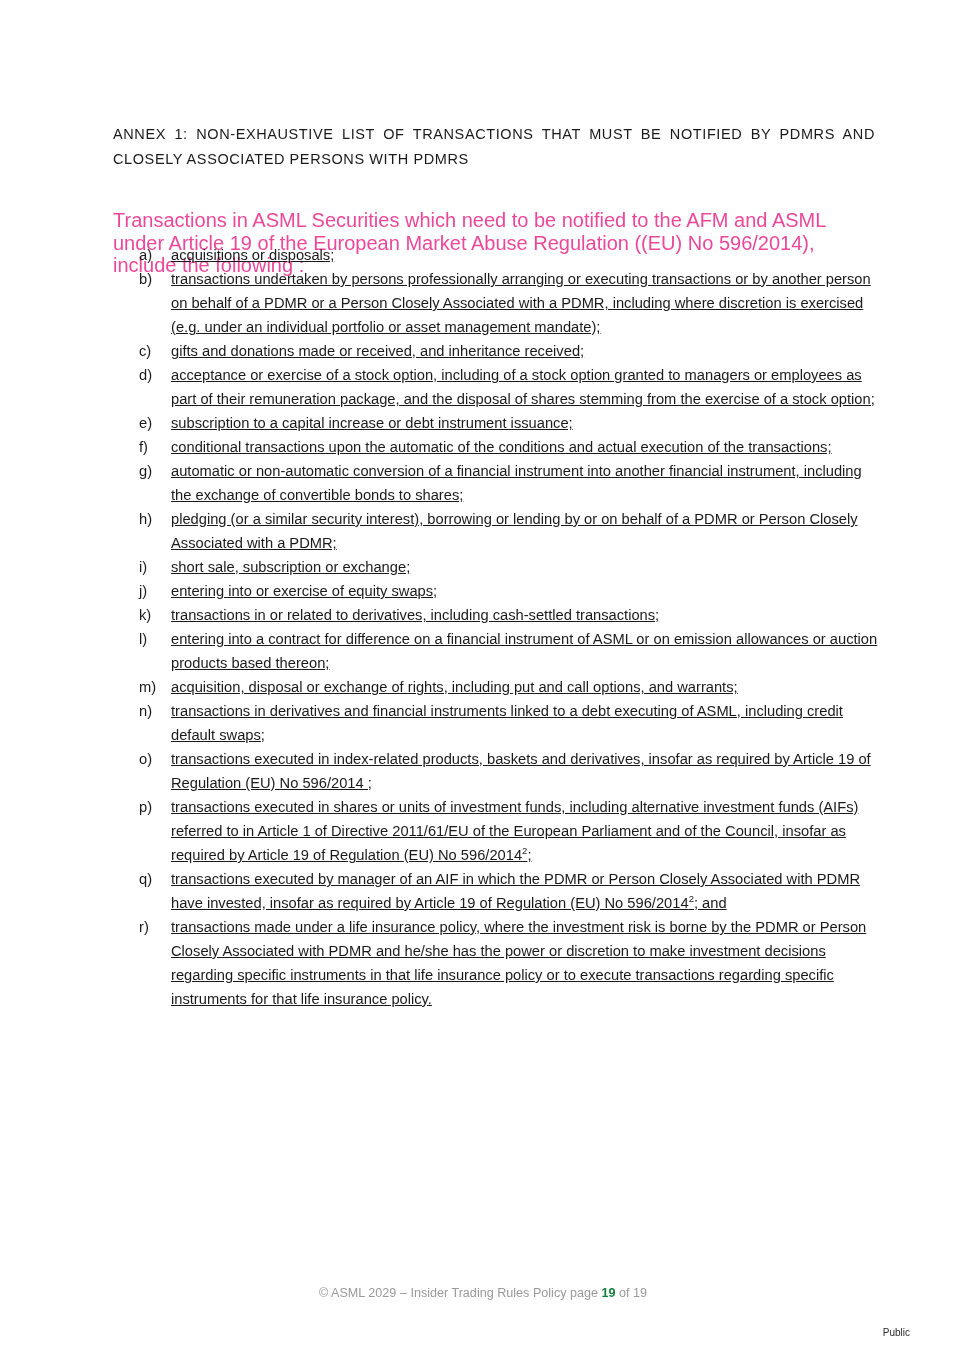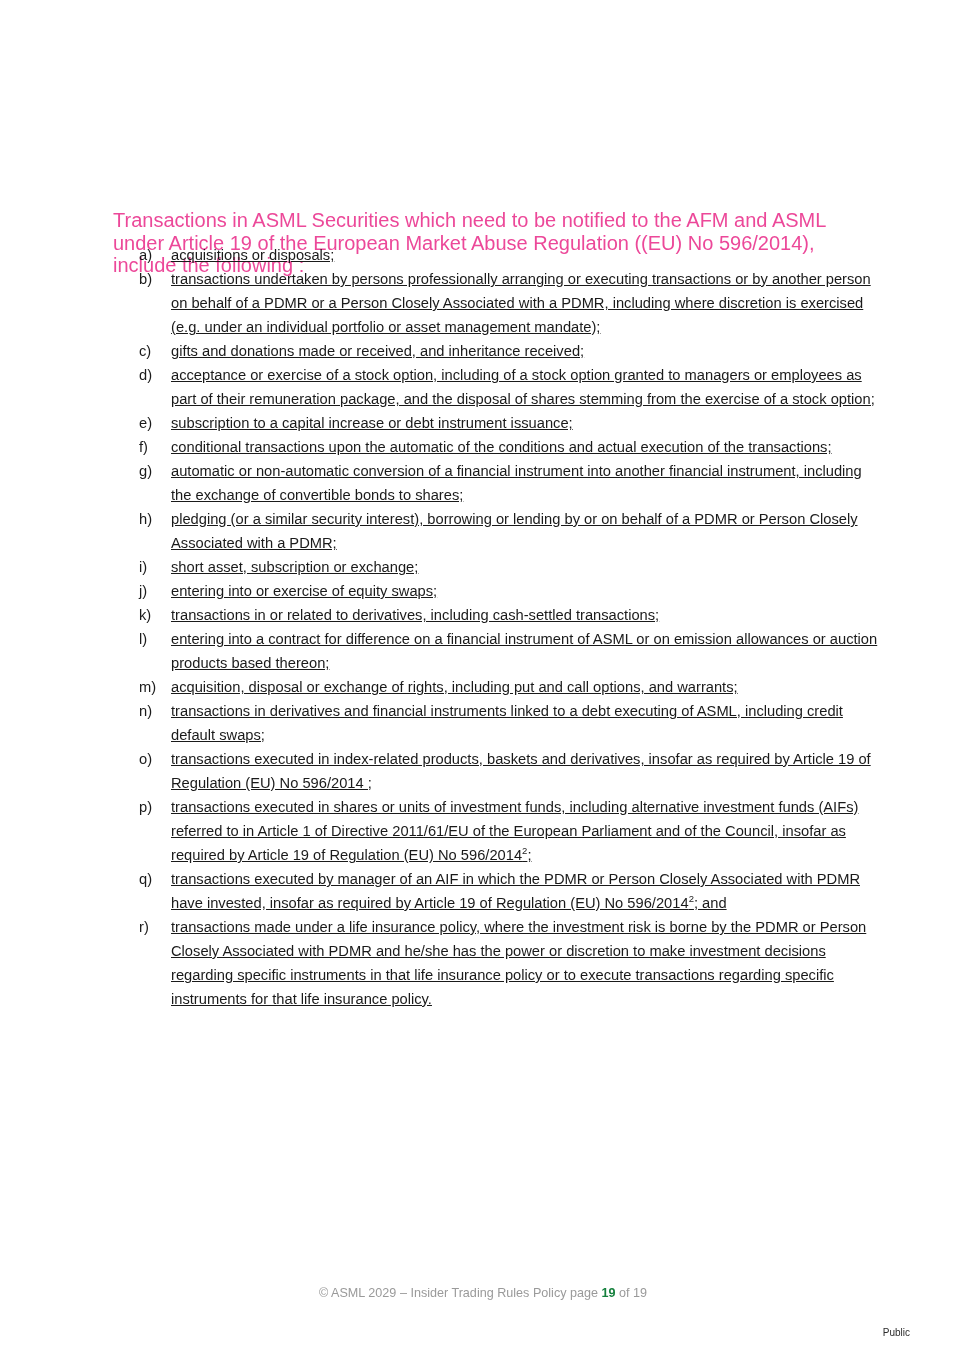--- a/index.html
+++ b/index.html
@@ -90,20 +90,21 @@
     top: 1327px;
     font-size: 10px;
     color: #2b2b2b;
   }
 </style>
 </head>
 <body>
 
 <div class="page">
 
+  <div class="doc-title">ANNEX 1: NON-EXHAUSTIVE LIST OF TRANSACTIONS THAT MUST BE NOTIFIED BY PDMRS AND CLOSELY ASSOCIATED PERSONS WITH PDMRS</div>
 
   <div class="intro">Transactions in ASML Securities which need to be notified to the AFM and ASML under Article 19 of the European Market Abuse Regulation ((EU) No 596/2014), include the following :</div>
 
   <div class="list">
 
     <div class="list-item">
       <span class="marker">a)</span>
       <span class="item-text">acquisitions or disposals;</span>
     </div>
 
@@ -137,21 +138,21 @@
       <span class="item-text">automatic or non-automatic conversion of a financial instrument into another financial instrument, including the exchange of convertible bonds to shares;</span>
     </div>
 
     <div class="list-item">
       <span class="marker">h)</span>
       <span class="item-text">pledging (or a similar security interest), borrowing or lending by or on behalf of a PDMR or Person Closely Associated with a PDMR;</span>
     </div>
 
     <div class="list-item">
       <span class="marker">i)</span>
-      <span class="item-text">short asset, subscription or exchange;</span>
+      <span class="item-text">short sale, subscription or exchange;</span>
     </div>
 
     <div class="list-item">
       <span class="marker">j)</span>
       <span class="item-text">entering into or exercise of equity swaps;</span>
     </div>
 
     <div class="list-item">
       <span class="marker">k)</span>
       <span class="item-text">transactions in or related to derivatives, including cash-settled transactions;</span>

